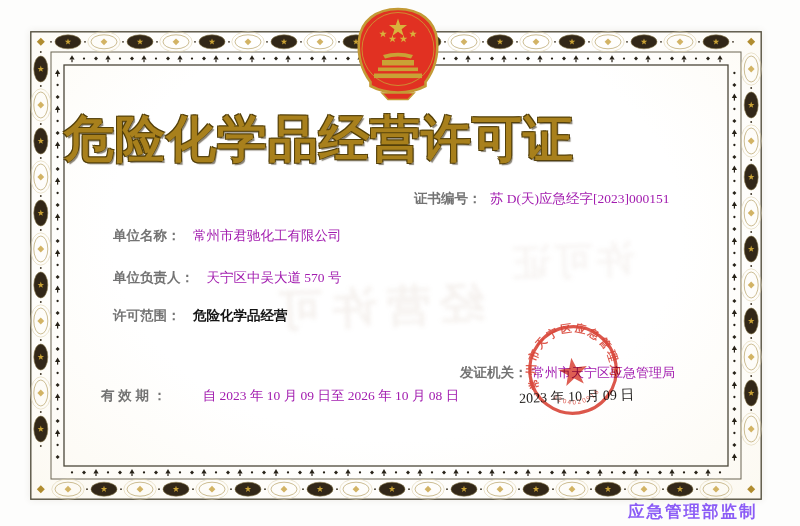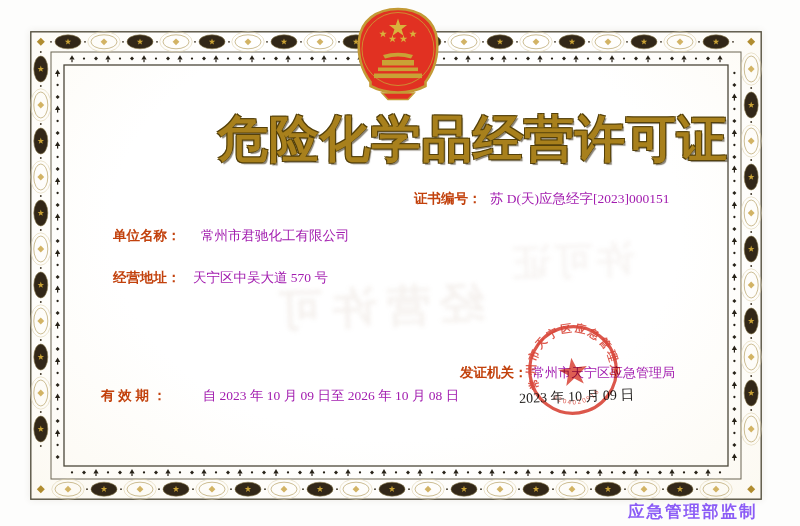--- a/index.html
+++ b/index.html
@@ -18,34 +18,34 @@
     box-shadow:0 0 7px rgba(90,80,50,.10);
   }
   .frame svg { position:absolute; inset:0; }
 
   
   .emblem { position:absolute; left:348px; top:6px; width:100px; height:96px; z-index:5; }
 
   
   .title {
     position:absolute; left:64px; top:106px; width:664px;
-    text-align:right; font-size:50px; font-weight:900; letter-spacing:1px;
+    text-align:left; font-size:50px; font-weight:900; letter-spacing:1px;
     color:#a8801c;
     text-shadow:
       -1px -1px 0 #54400a, 1px -1px 0 #54400a,
       -1px 1px 0 #54400a, 1.5px 1.5px 1px rgba(40,28,0,.55),
       0 0 1px #6b5410;
     font-family:"Liberation Sans","DejaVu Sans",sans-serif;
     z-index:3;
   }
 
   
   .row { position:absolute; white-space:nowrap; z-index:3; }
   .lab {
-    font-weight:bold; font-size:13.5px; color:#c2410c;
+    font-weight:bold; font-size:13.5px; color:#737373;
     font-family:"Liberation Sans","DejaVu Sans",sans-serif;
   }
   .val {
     font-size:13.5px; color:#a21caf;
     font-family:"Liberation Serif","DejaVu Serif",serif;
   }
   .val.bold { font-weight:bold; font-family:"Liberation Sans","DejaVu Sans",sans-serif; color:#141414; }
 
   .date-line {
     position:absolute; left:519px; top:388px; font-size:14px;
@@ -557,25 +557,29 @@
 
   <div class="title">危险化学品经营许可证</div>
 
   <div class="row" style="left:414px; top:189px;">
     <span class="lab">证书编号：</span>
     <span class="val" style="margin-left:4px;">苏 D(天)应急经字[2023]000151</span>
   </div>
 
   <div class="row" style="left:113px; top:226px;">
     <span class="lab">单位名称：</span>
-    <span class="val" style="margin-left:16px;">常州市君驰化工有限公司</span>
+    <span class="val" style="margin-left:8px;">常州市君驰化工有限公司</span>
   </div>
   <div class="row" style="left:113px; top:268px;">
-    <span class="lab">经营地址：</span>
+    <span class="lab">单位负责人：</span>
     <span class="val" style="margin-left:8px;">天宁区中吴大道 570 号</span>
+  </div>
+  <div class="row" style="left:113px; top:306px;">
+    <span class="lab">许可范围：</span>
+    <span class="val bold" style="margin-left:8px;">危险化学品经营</span>
   </div>
   <div class="row" style="left:101px; top:386px;">
     <span class="lab">有 效 期 ：</span>
     <span class="val" style="margin-left:32px;">自 2023 年 10 月 09 日至 2026 年 10 月 08 日</span>
   </div>
 
   <div class="row" style="left:460px; top:363px;">
     <span class="lab">发证机关：</span>
     <span class="val" style="font-size:13px;">常州市天宁区应急管理局</span>
   </div>

